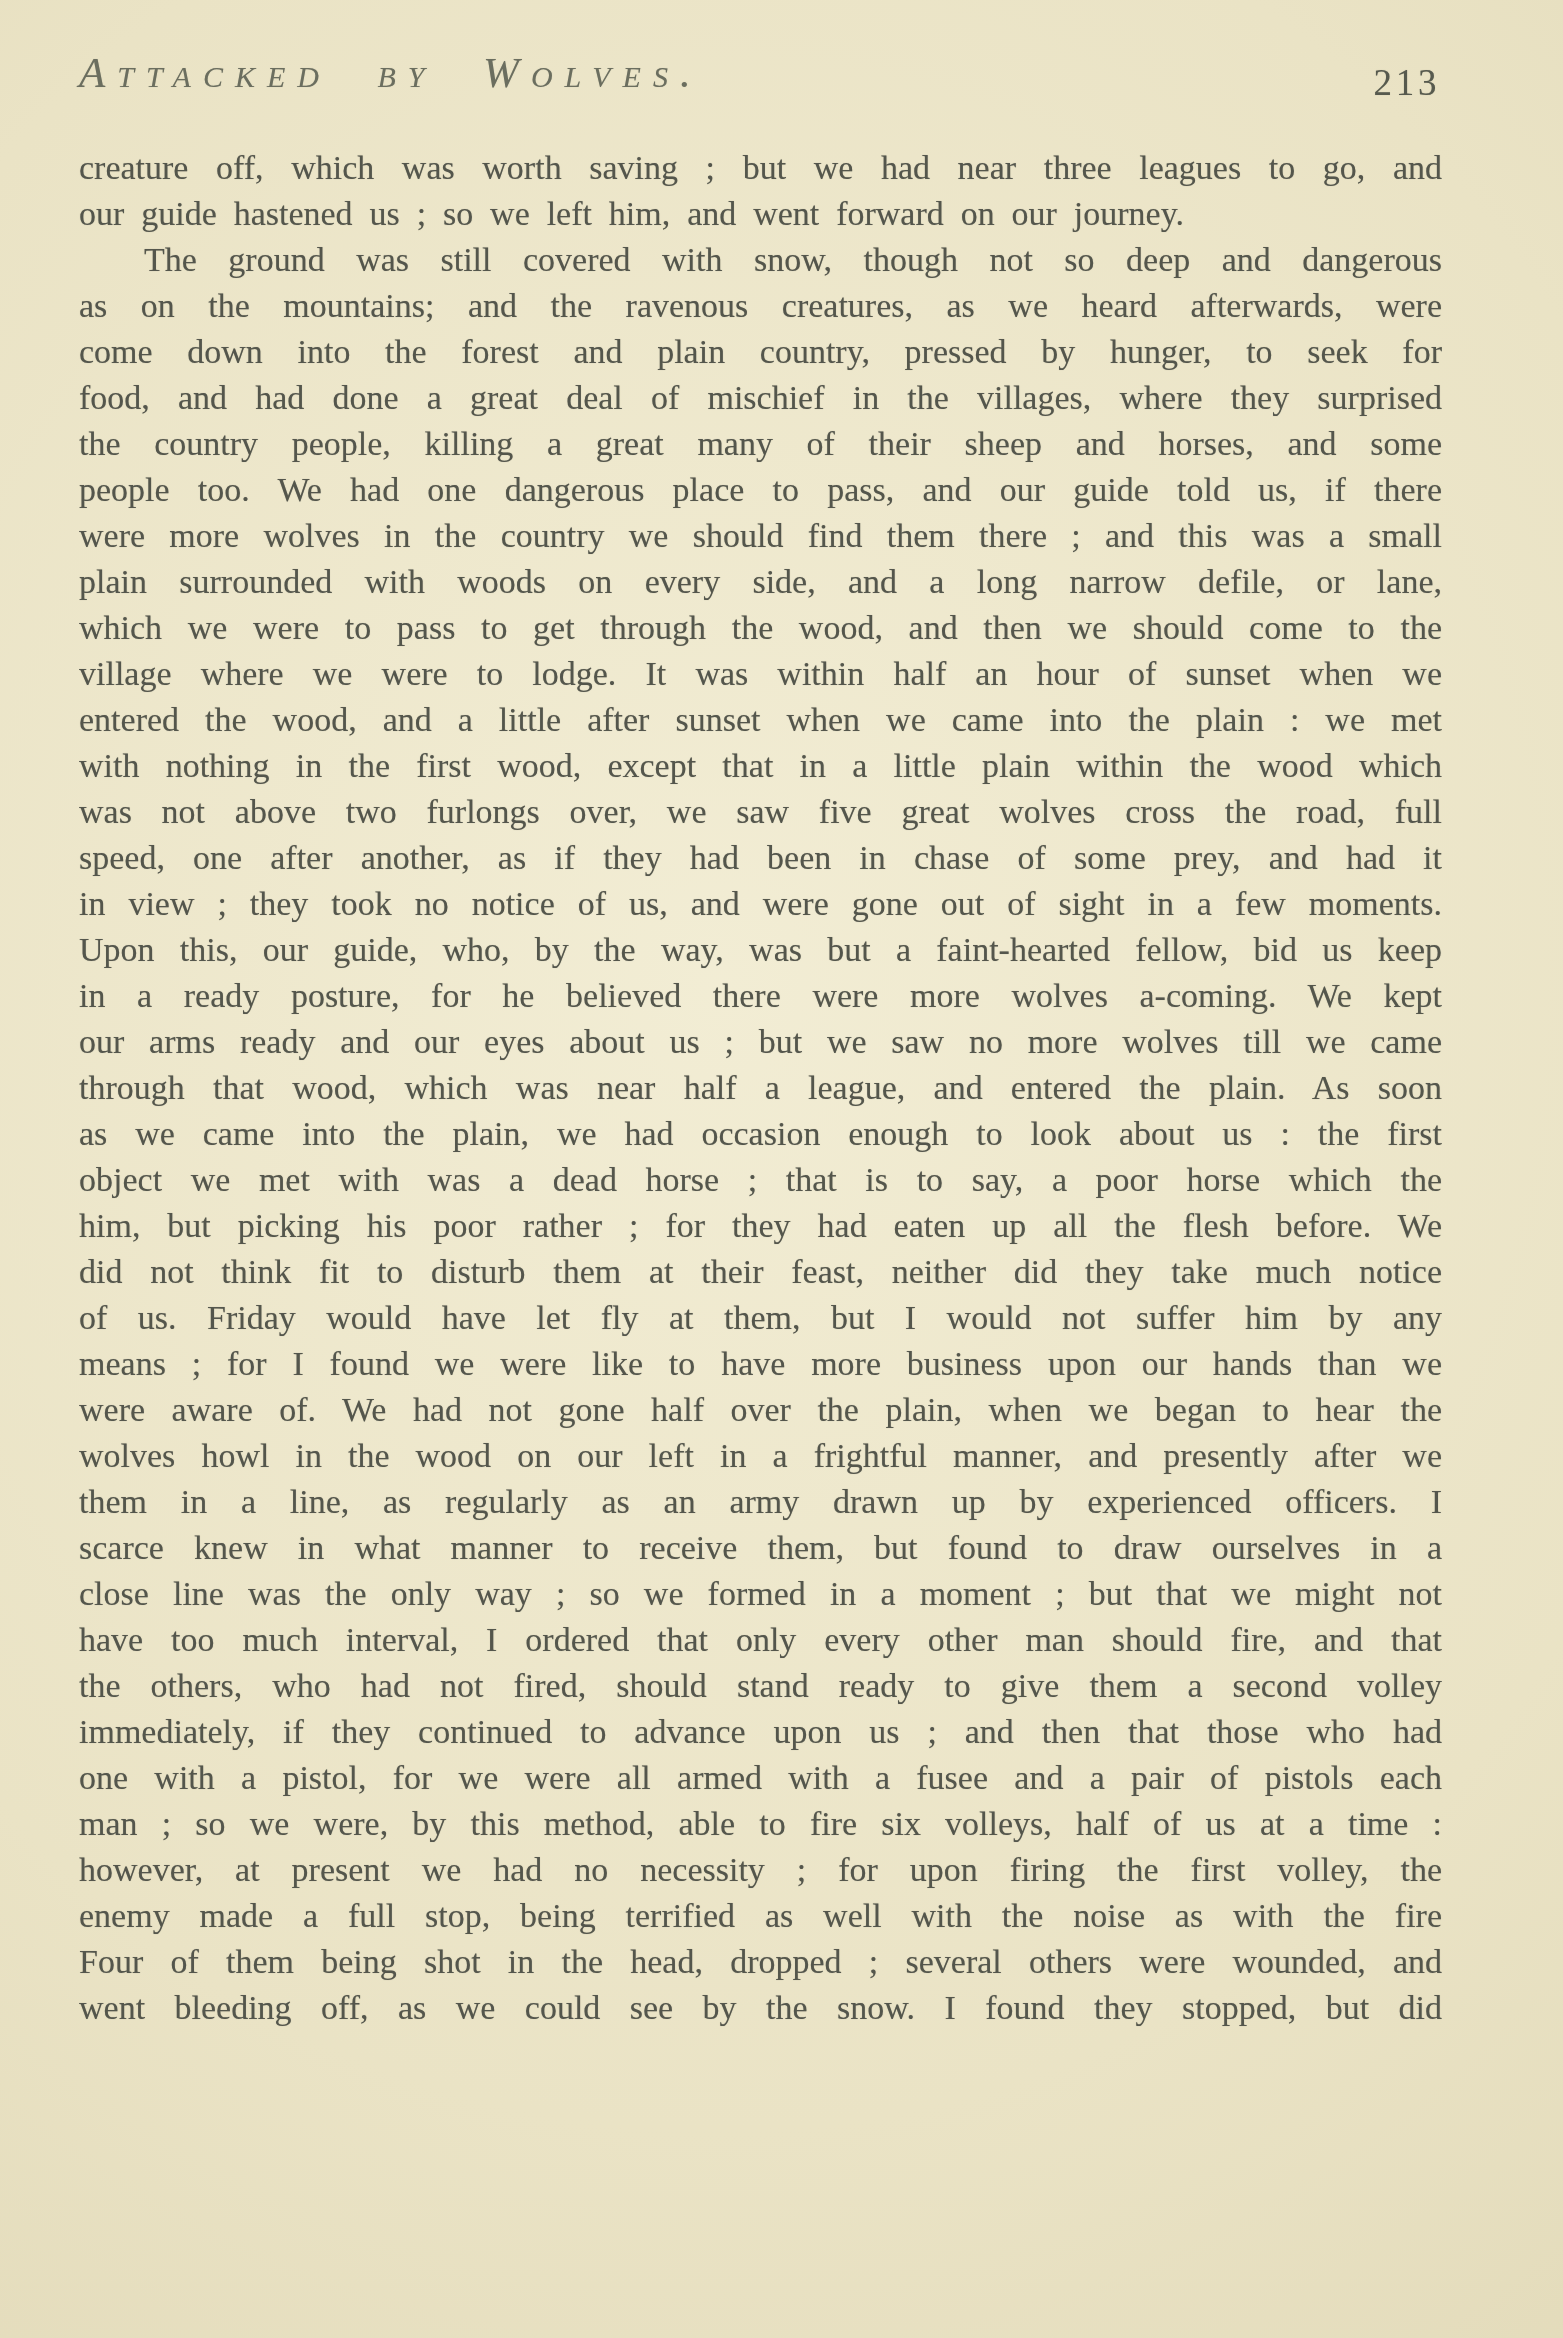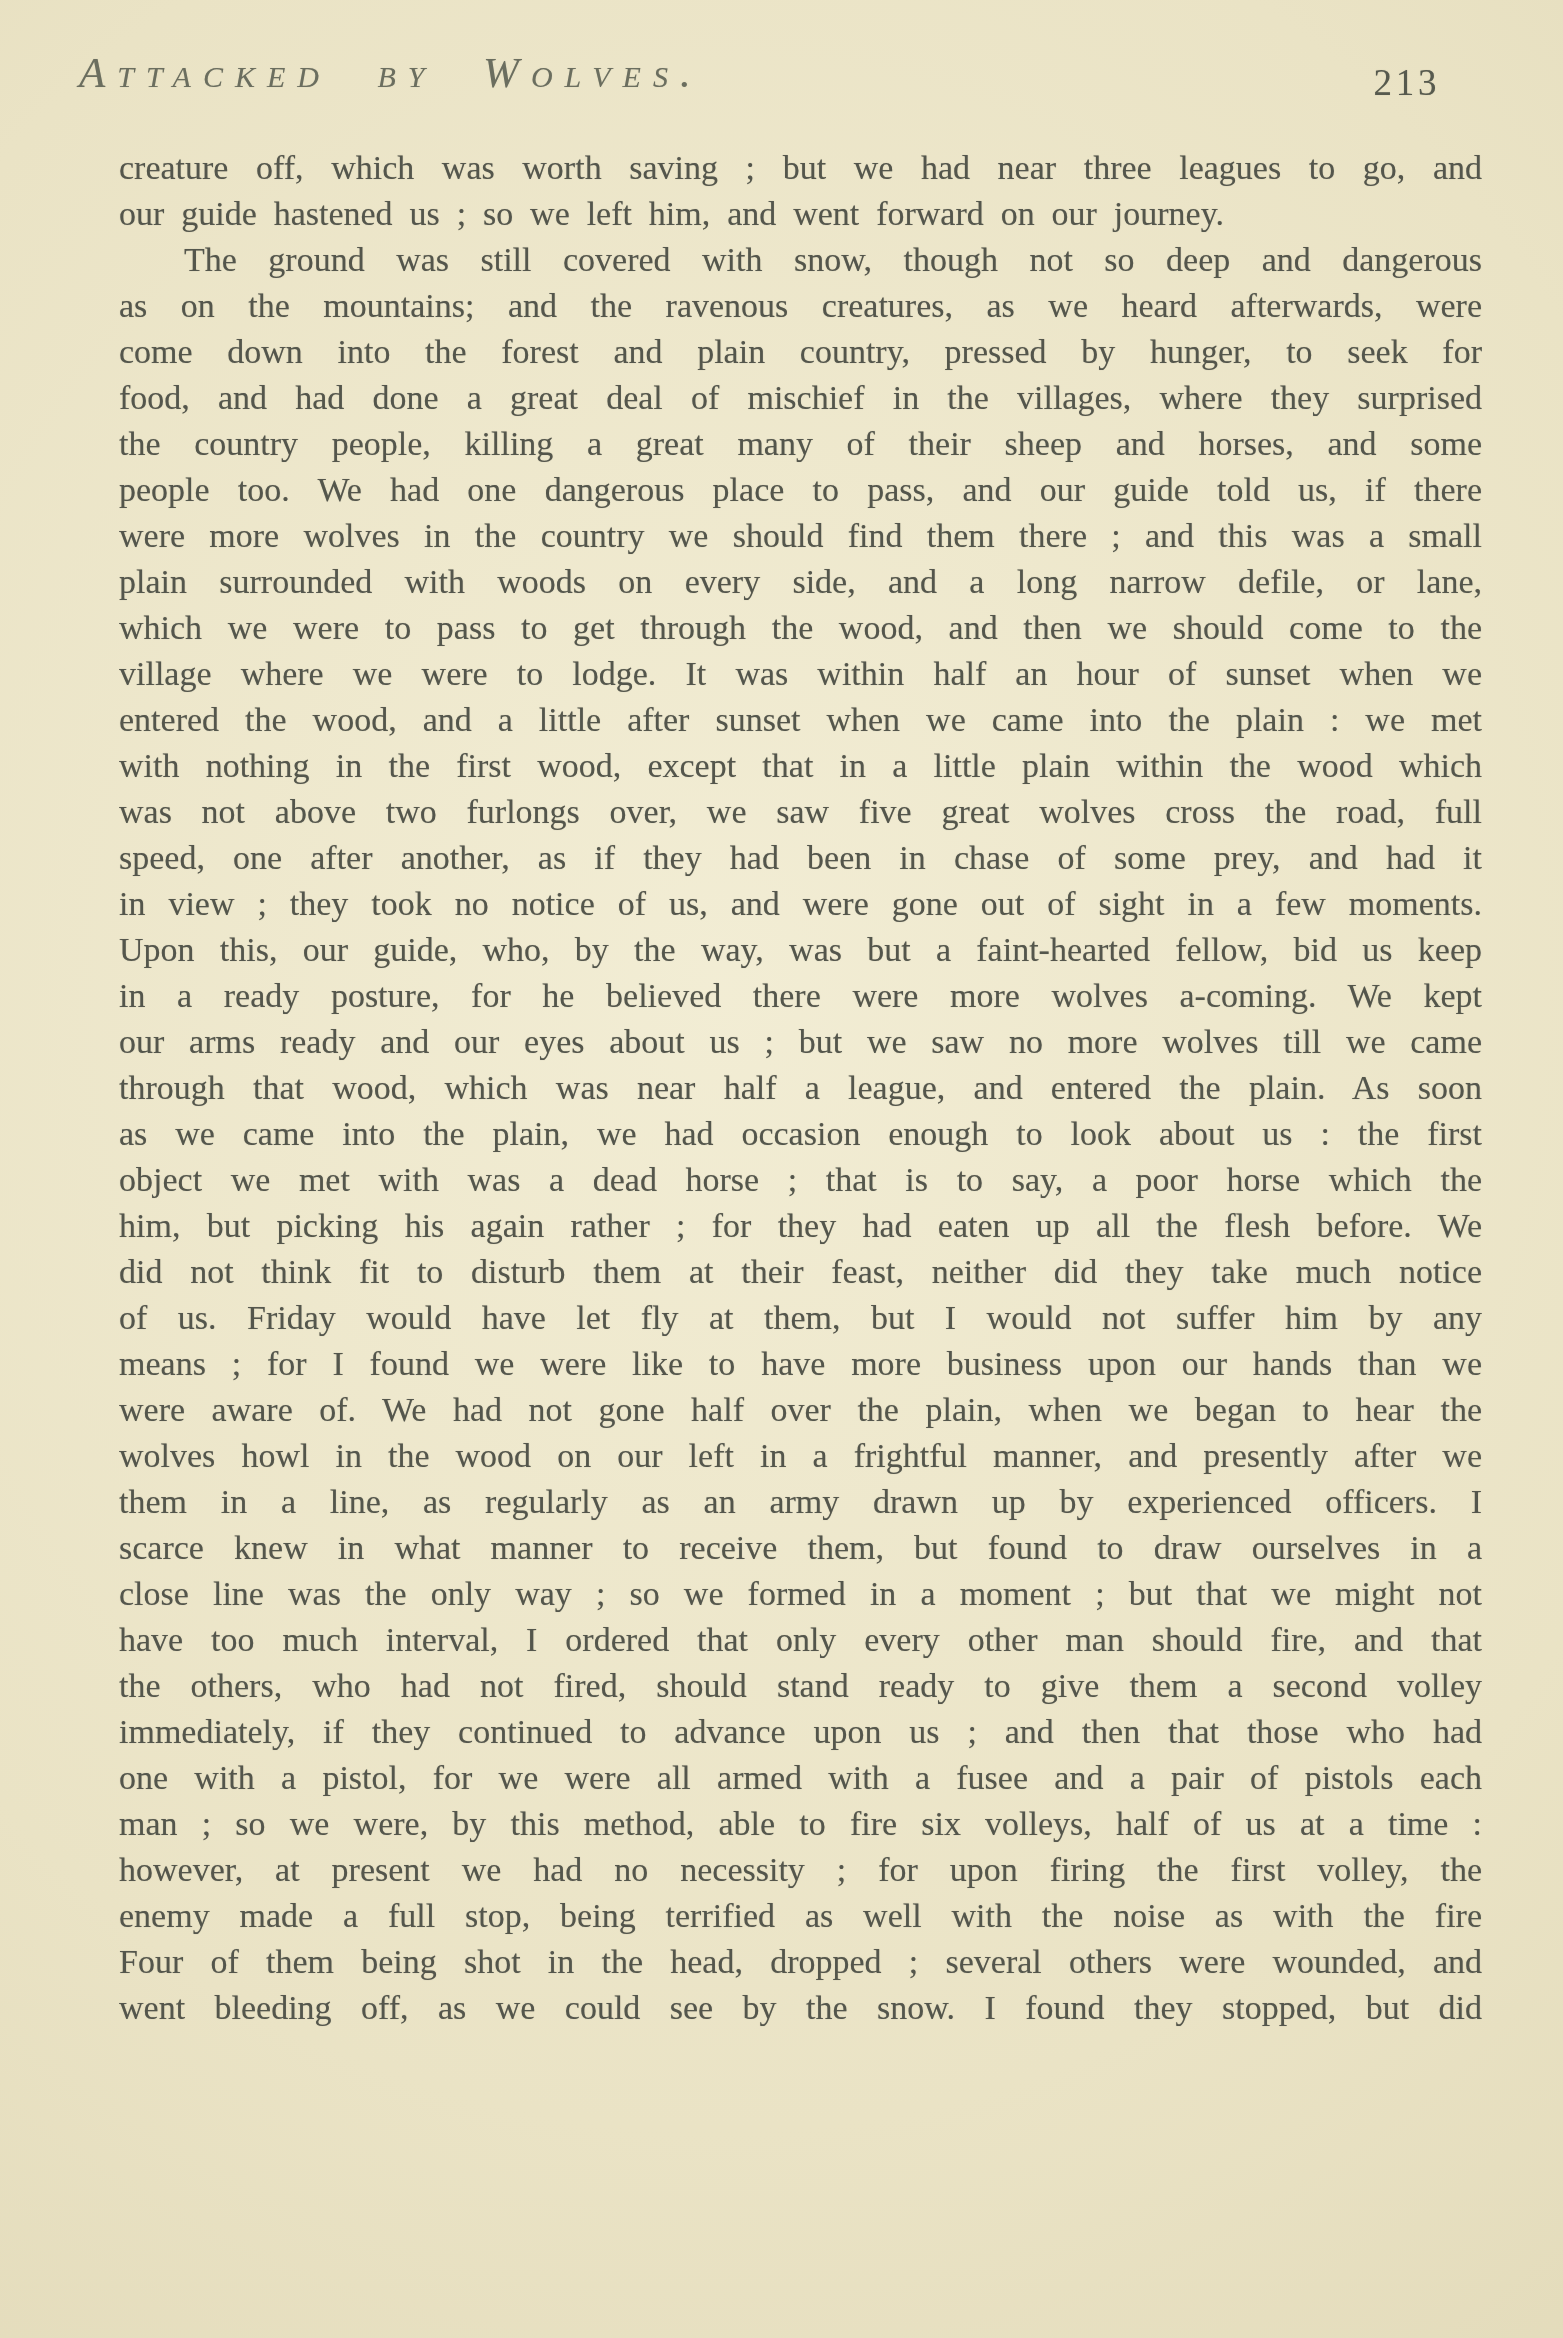--- a/index.html
+++ b/index.html
@@ -49,21 +49,20 @@
     line-height: 37px;
     letter-spacing: 0.10em;
     color: #575a4e;
     text-shadow: 0 0 0.9px rgba(87,90,78,0.35);
   }
   .text-block {
     position: absolute;
     top: 145px;
     left: 79px;
     width: 1363px;
-    margin-left: 40px;
   }
   .line {
     height: 46px;
     line-height: 46px;
     font-size: 34px;
     color: #54564c;
     text-align: justify;
     text-align-last: justify;
     word-spacing: 3.7px;
     white-space: normal;
@@ -103,21 +102,21 @@
       <div class="line">with nothing in the first wood, except that in a little plain within the wood which</div>
       <div class="line">was not above two furlongs over, we saw five great wolves cross the road, full</div>
       <div class="line">speed, one after another, as if they had been in chase of some prey, and had it</div>
       <div class="line">in view ; they took no notice of us, and were gone out of sight in a few moments.</div>
       <div class="line">Upon this, our guide, who, by the way, was but a faint-hearted fellow, bid us keep</div>
       <div class="line">in a ready posture, for he believed there were more wolves a-coming.  We kept</div>
       <div class="line">our arms ready and our eyes about us ; but we saw no more wolves till we came</div>
       <div class="line">through that wood, which was near half a league, and entered the plain.  As soon</div>
       <div class="line">as we came into the plain, we had occasion enough to look about us : the first</div>
       <div class="line">object we met with was a dead horse ; that is to say, a poor horse which the</div>
-      <div class="line">him, but picking his again rather ; for they had eaten up all the flesh before.  We</div>
+      <div class="line">him, but picking his poor rather ; for they had eaten up all the flesh before.  We</div>
       <div class="line">did not think fit to disturb them at their feast, neither did they take much notice</div>
       <div class="line">of us.  Friday would have let fly at them, but I would not suffer him by any</div>
       <div class="line">means ; for I found we were like to have more business upon our hands than we</div>
       <div class="line">were aware of.  We had not gone half over the plain, when we began to hear the</div>
       <div class="line">wolves howl in the wood on our left in a frightful manner, and presently after we</div>
       <div class="line">them in a line, as regularly as an army drawn up by experienced officers.  I</div>
       <div class="line">scarce knew in what manner to receive them, but found to draw ourselves in a</div>
       <div class="line">close line was the only way ; so we formed in a moment ; but that we might not</div>
       <div class="line">have too much interval, I ordered that only every other man should fire, and that</div>
       <div class="line">the others, who had not fired, should stand ready to give them a second volley</div>

